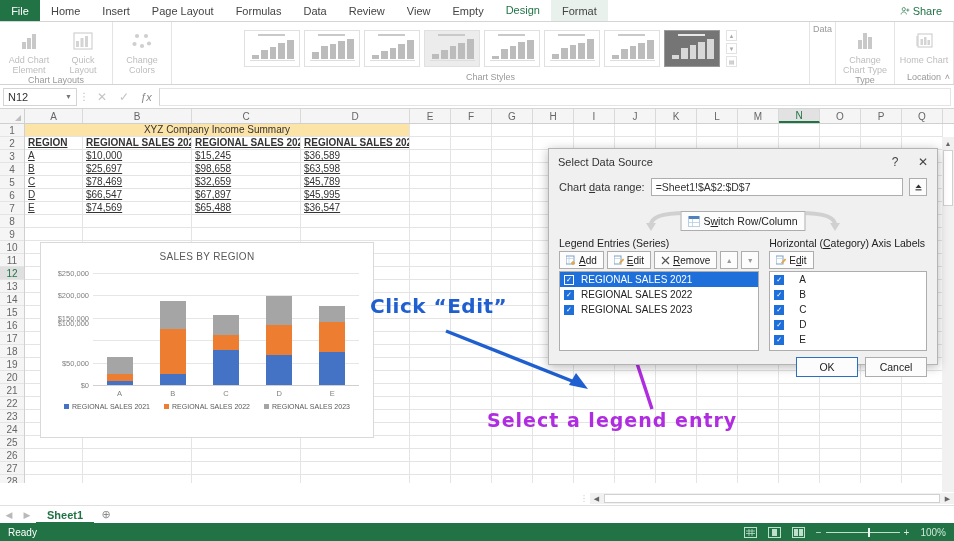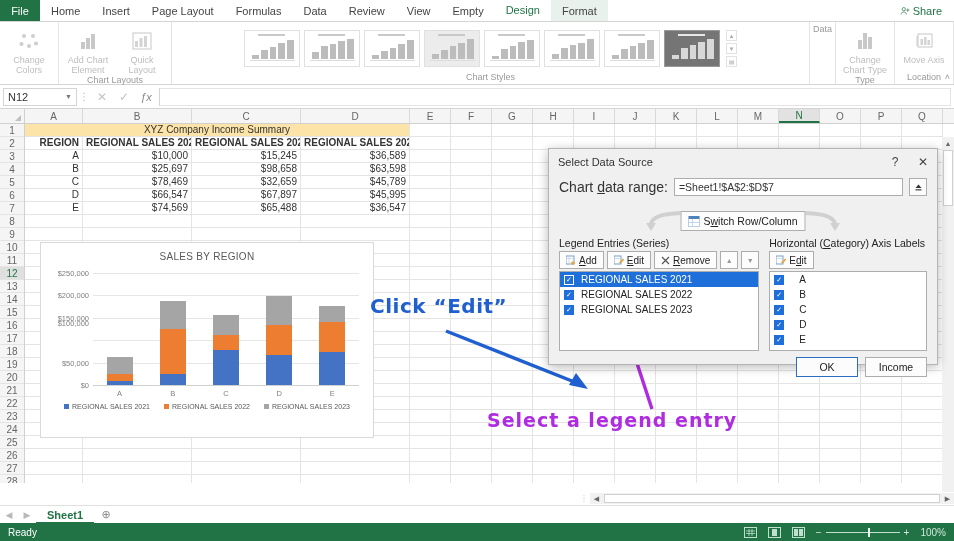--- a/index.html
+++ b/index.html
@@ -92,21 +92,21 @@
   .rows { display:flex; }
   .rowhead { width:25px; background:#f5f5f5; border-right:1px solid #d0d0d0; }
   .rh { height:13px; line-height:13px; text-align:center; font-size:10px; color:#666;
         border-bottom:1px solid #e4e4e4; background:#f5f5f5; }
   .rh.sel { background:#dfdfdf; color:#217346; }
   .cells { flex:1; position:relative; }
   .crow { display:flex; height:13px; }
   .cell { border-right:1px solid #e4e4e4; border-bottom:1px solid #e4e4e4;
           font-size:10px; line-height:12px; color:#333; overflow:hidden;
           white-space:nowrap; padding:0 3px; }
-  .cell.c { text-align:right; }
+  .cell.c { text-align:left;text-decoration:underline; }
   .cell.title { background:#fce4a8; text-align:center; }
   .cell.bold { font-weight:bold; }
   .activecell { position:absolute; border:2px solid #217346; pointer-events:none; }
 
   
   .chartobj { position:absolute; left:40px; top:133px; width:334px; height:196px;
               background:#fff; border:1px solid #d9d9d9; }
   .ch-title { text-align:center; font-size:10px; color:#595959; margin-top:8px;
               letter-spacing:.3px; }
   .ch-plot { position:absolute; left:52px; top:30px; right:14px; height:112px; }
@@ -129,21 +129,21 @@
   .dlg { position:absolute; left:548px; top:148px; width:390px; height:217px;
          background:#f0f0f0; border:1px solid #b4b4b4;
          box-shadow:0 2px 10px rgba(0,0,0,.28); }
   .dlg-tb { height:26px; display:flex; align-items:center; background:#f0f0f0;
             padding-left:9px; }
   .dlg-title { font-size:11px; color:#333; }
   .dlg-tb-btns { margin-left:auto; display:flex; }
   .dlg-tb-btns div { width:28px; height:24px; display:flex; align-items:center;
                      justify-content:center; font-size:12px; color:#444; }
   .dlg-row { display:flex; align-items:center; padding:3px 10px 0 10px; gap:6px; }
-  .dlg-lbl { font-size:14px; color:#333; }
+  .dlg-lbl { font-size:11px; color:#333; }
   .dlg-inp { flex:1; height:18px; border:1px solid #adadad; background:#fff;
              font-size:10.5px; color:#333; padding:0 4px; line-height:16px; }
   .collapse-btn { width:18px; height:18px; border:1px solid #adadad; background:#fcfcfc;
                   display:flex; align-items:center; justify-content:center;
                   font-size:9px; color:#333; }
   .switch-zone { position:relative; height:30px; margin-top:11px; }
   .switch-btn { position:absolute; left:50%; transform:translateX(-50%); top:4px;
                 height:20px; border:1px solid #adadad; background:#fcfcfc;
                 display:flex; align-items:center; gap:4px; padding:0 7px;
                 font-size:10.5px; color:#222; }
@@ -236,38 +236,20 @@
     <span>Share</span>
   </div>
 </div>
 
 <div class="ribbon">
 
   <div class="grp">
     <div class="grp-body">
       <div class="bigbtn">
         <span class="ic">
-          <svg width="22" height="20" viewBox="0 0 22 20">
-              <circle cx="6" cy="5" r="2.1" fill="#cfcfcf"></circle>
-              <circle cx="15" cy="5" r="2.1" fill="#cfcfcf"></circle>
-              <circle cx="3.5" cy="13" r="2.1" fill="#cfcfcf"></circle>
-              <circle cx="11" cy="15" r="2.1" fill="#cfcfcf"></circle>
-              <circle cx="18" cy="12.5" r="2.1" fill="#cfcfcf"></circle>
-            </svg>
-        </span>
-        <span>Change Colors</span>
-      </div>
-    </div>
-    <div class="grp-label"></div>
-  </div>
-
-  <div class="grp">
-    <div class="grp-body">
-      <div class="bigbtn">
-        <span class="ic">
           <span class="ico-bars">
               <i style="height:7px"></i>
               <i style="height:11px"></i>
               <i style="height:15px"></i>
             </span>
         </span>
         <span>Add Chart Element</span>
       </div>
       <div class="bigbtn">
         <span class="ic">
@@ -277,20 +259,38 @@
               <rect x="7.5" y="6" width="3" height="9" fill="#d4d4d4"></rect>
               <rect x="12" y="4" width="3" height="11" fill="#d4d4d4"></rect>
             </svg>
         </span>
         <span>Quick Layout</span>
       </div>
     </div>
     <div class="grp-label">Chart Layouts</div>
   </div>
 
+  <div class="grp">
+    <div class="grp-body">
+      <div class="bigbtn">
+        <span class="ic">
+          <svg width="22" height="20" viewBox="0 0 22 20">
+              <circle cx="6" cy="5" r="2.1" fill="#cfcfcf"></circle>
+              <circle cx="15" cy="5" r="2.1" fill="#cfcfcf"></circle>
+              <circle cx="3.5" cy="13" r="2.1" fill="#cfcfcf"></circle>
+              <circle cx="11" cy="15" r="2.1" fill="#cfcfcf"></circle>
+              <circle cx="18" cy="12.5" r="2.1" fill="#cfcfcf"></circle>
+            </svg>
+        </span>
+        <span>Change Colors</span>
+      </div>
+    </div>
+    <div class="grp-label"></div>
+  </div>
+
   <div class="grp" style="flex:1">
     <div class="grp-body" style="justify-content:center;width:100%">
       <div class="gallery">
         <div class="gthumb">
             <div class="gt-title"></div>
             <div class="gt-bars">
               <i style="height:4px"></i>
               <i style="height:9px"></i>
               <i style="height:12px"></i>
               <i style="height:16px"></i>
@@ -409,21 +409,21 @@
       <div class="bigbtn">
         <span class="ic">
           <svg width="20" height="18" viewBox="0 0 20 18">
               <rect x="4" y="2" width="14" height="13" fill="none" stroke="#c8c8c8"></rect>
               <rect x="6.5" y="7" width="2.5" height="6" fill="#d4d4d4"></rect>
               <rect x="10" y="5" width="2.5" height="8" fill="#d4d4d4"></rect>
               <rect x="13.5" y="8" width="2.5" height="5" fill="#d4d4d4"></rect>
               <path d="M3 4v10" stroke="#c8c8c8"></path>
             </svg>
         </span>
-        <span>Move Axis</span>
+        <span>Home Chart</span>
       </div>
     </div>
     <div class="grp-label">Location</div>
   </div>
 
   <div class="collapse">˄</div>
 </div>
 
 <div class="fbar">
   <div class="namebox">
@@ -1278,16 +1278,16 @@
             <span class="cbx">✓</span>
             <span style="margin-left: 8px;">E</span>
           </div>
         </div>
     </div>
   </div>
 
   <div class="dlg-foot">
     <div class="foot-right">
       <div class="btn primary">OK</div>
-      <div class="btn">Income</div>
+      <div class="btn">Cancel</div>
     </div>
   </div>
 </div>
 
 </body></html>

